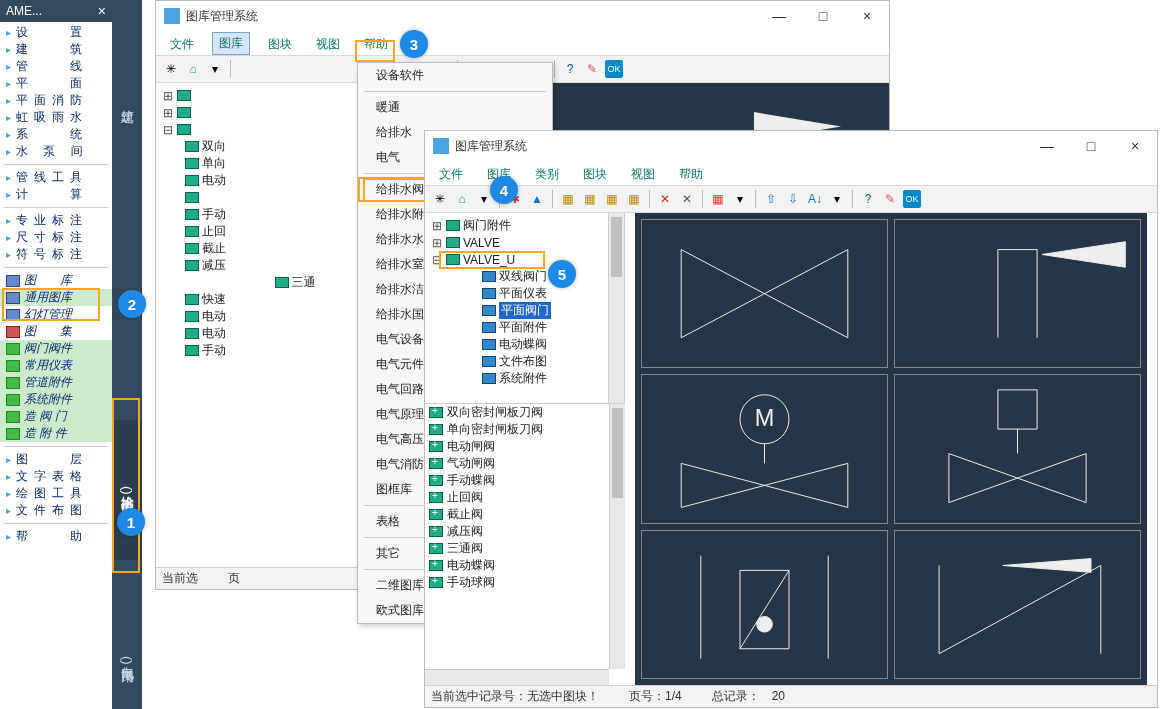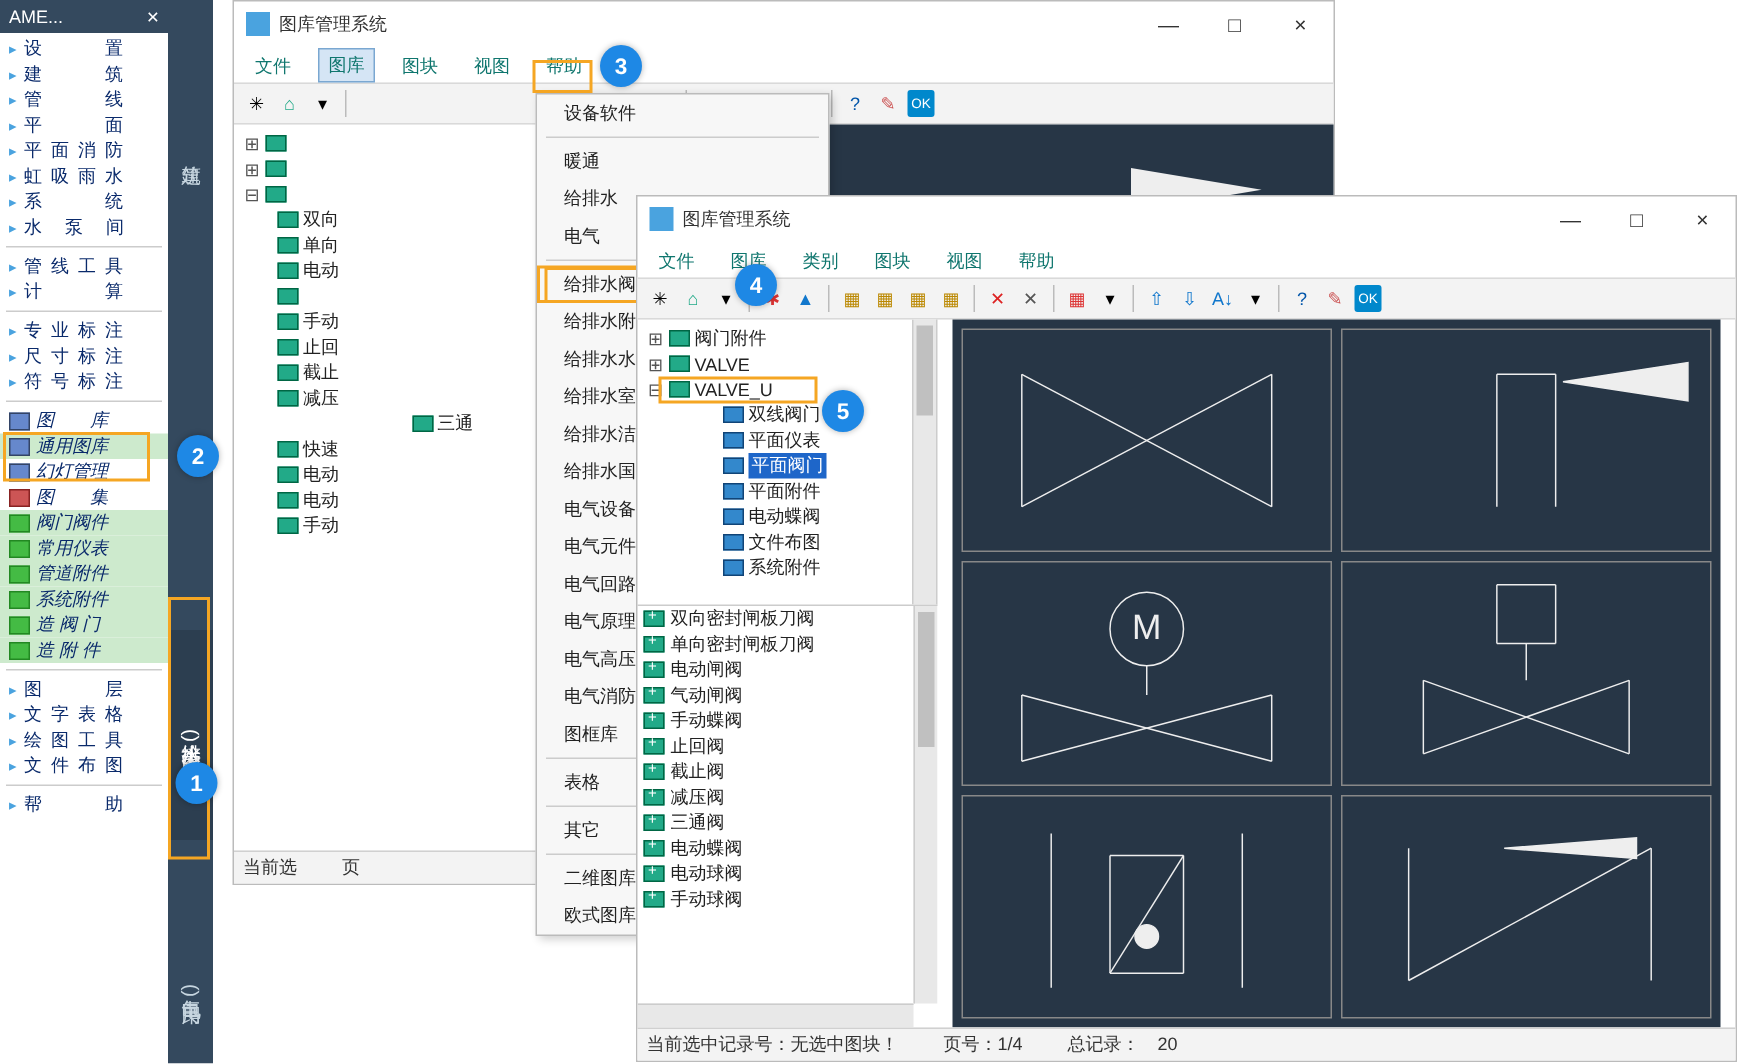--- a/index.html
+++ b/index.html
@@ -521,24 +521,20 @@
         <div class="bl-row">
           <span class="bic"></span>
           <span>三通阀</span>
         </div>
         <div class="bl-row">
           <span class="bic"></span>
           <span>电动蝶阀</span>
         </div>
         <div class="bl-row">
           <span class="bic"></span>
-          <span>电动球阀</span>
-        </div>
-        <div class="bl-row">
-          <span class="bic"></span>
           <span>手动球阀</span>
         </div>
         <div class="scrollv">
           <div class="thumb"></div>
         </div>
       <div class="scrollh"></div>
     </div>
 
     <div class="preview">
       <div class="pv-cell">

